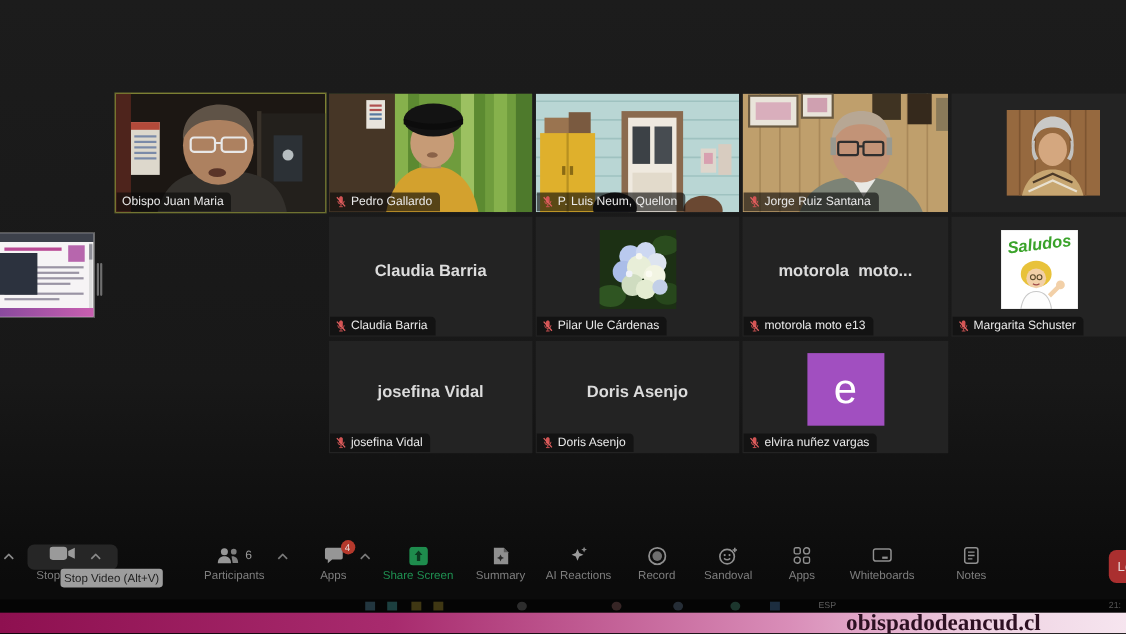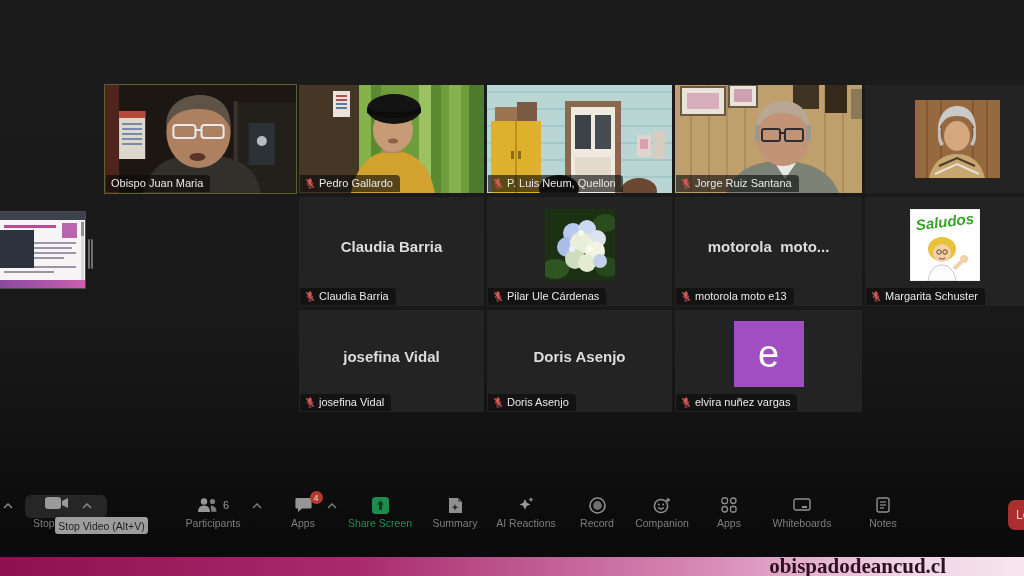--- a/index.html
+++ b/index.html
@@ -485,21 +485,21 @@
     <div class="titem" style="left:627px">
       <div class="ticon">
         <svg width="18" height="17" viewBox="0 0 18 17">
           <circle cx="8" cy="9" r="6.6" fill="none" stroke="#8f8f8f" stroke-width="1.5"></circle>
           <circle cx="5.8" cy="7.6" r="1" fill="#8f8f8f"></circle>
             <circle cx="10.2" cy="7.6" r="1" fill="#8f8f8f"></circle>
           <path d="M5.2 10.6 q2.8 2.6 5.6 0" stroke="#8f8f8f" stroke-width="1.4" fill="none"></path>
           <path d="M15 1 v4 M13 3 h4" stroke="#8f8f8f" stroke-width="1.4"></path>
         </svg>
       </div>
-      <div class="tlabel">Companion</div>
+      <div class="tlabel">Sandoval</div>
     </div>
 
     <div class="titem" style="left:694px">
       <div class="ticon">
         <svg width="16" height="16" viewBox="0 0 16 16">
           <rect x="1" y="1" width="5.5" height="5.5" rx="1.5" fill="none" stroke="#8f8f8f" stroke-width="1.3"></rect>
           <rect x="9.5" y="1" width="5.5" height="5.5" rx="2.7" fill="none" stroke="#8f8f8f" stroke-width="1.3"></rect>
           <rect x="1" y="9.5" width="5.5" height="5.5" rx="2.7" fill="none" stroke="#8f8f8f" stroke-width="1.3"></rect>
           <rect x="9.5" y="9.5" width="5.5" height="5.5" rx="1.5" fill="none" stroke="#8f8f8f" stroke-width="1.3"></rect>
         </svg>
@@ -525,18 +525,31 @@
           <line x1="4" y1="8" x2="10" y2="8" stroke="#8f8f8f" stroke-width="1.2"></line>
           <line x1="4" y1="11" x2="8" y2="11" stroke="#8f8f8f" stroke-width="1.2"></line>
         </svg>
       </div>
       <div class="tlabel">Notes</div>
     </div>
 
     <div id="leave-btn">Leave</div>
   </div>
 
+  <div id="taskbar">
+    <div class="tb-icon" style="left:332px;background:#3a5f6f"></div>
+    <div class="tb-icon" style="left:352px;background:#2f6f6f"></div>
+    <div class="tb-icon" style="left:374px;background:#6f611f"></div>
+    <div class="tb-icon" style="left:394px;background:#6f611f"></div>
+    <div class="tb-icon" style="left:470px;background:#4f4f4f;border-radius:50%"></div>
+    <div class="tb-icon" style="left:556px;background:#5f3f3f;border-radius:50%"></div>
+    <div class="tb-icon" style="left:612px;background:#3f4f5f;border-radius:50%"></div>
+    <div class="tb-icon" style="left:664px;background:#2f5f4f;border-radius:50%"></div>
+    <div class="tb-icon" style="left:700px;background:#2f4f6f"></div>
+    <div id="tb-lang">ESP</div>
+    <div id="tb-clock">21:</div>
+  </div>
 
   <div id="footer">
     <span id="brand">obispadodeancud.cl</span>
   </div>
 
 </div>
 
 </body></html>

